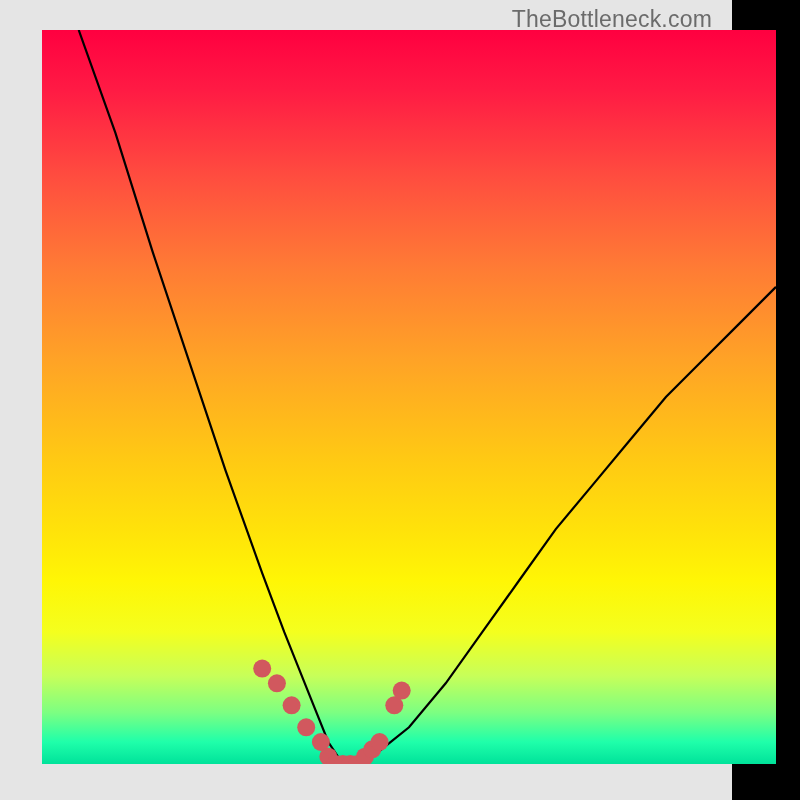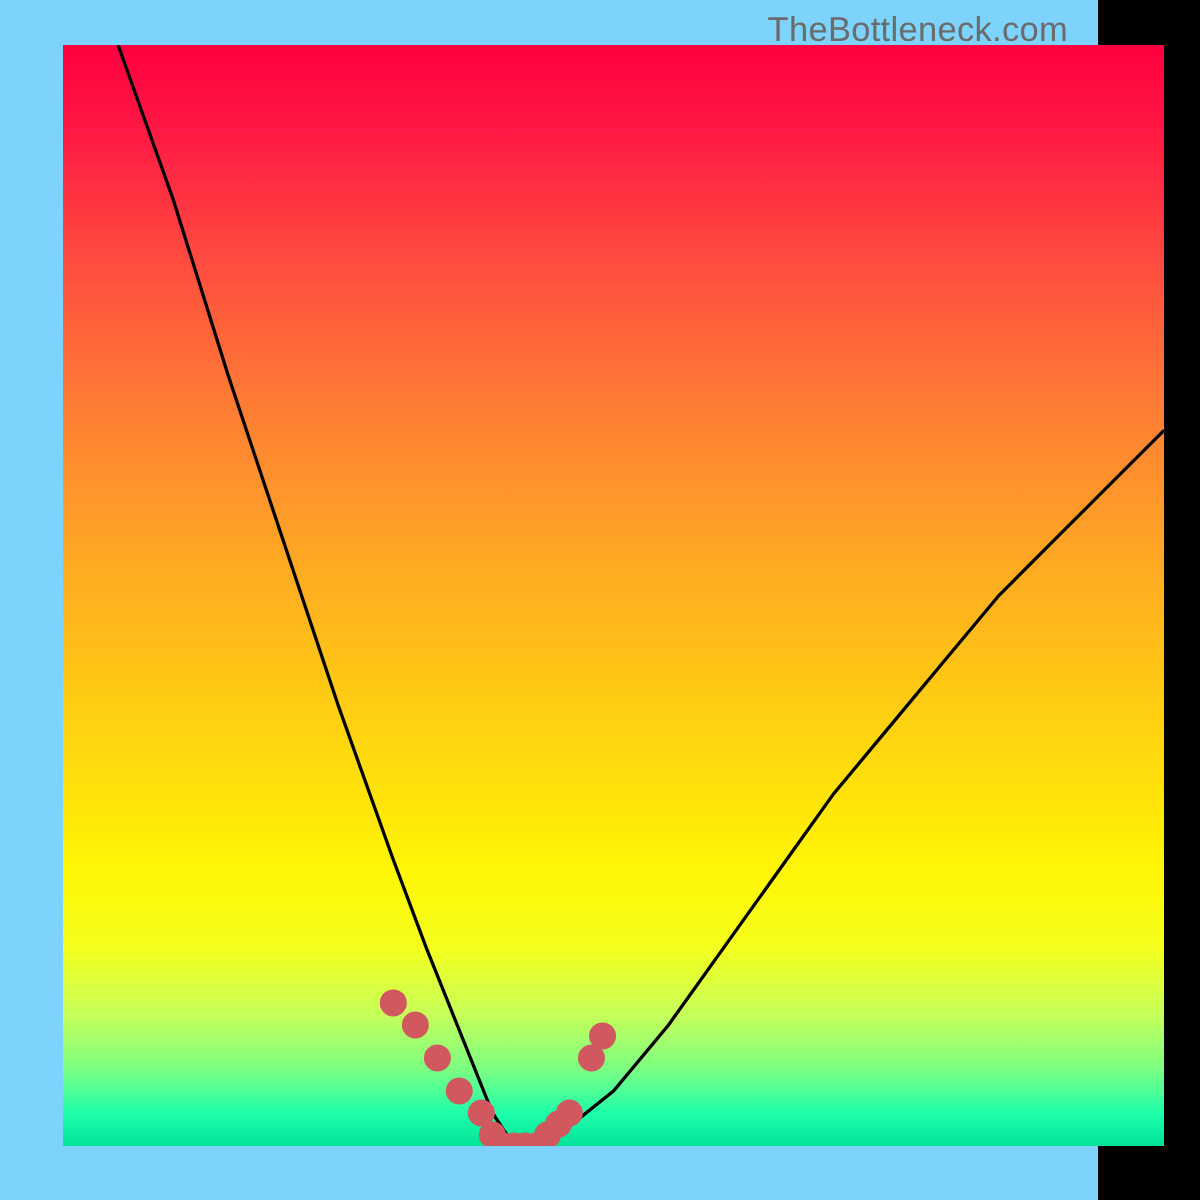--- a/index.html
+++ b/index.html
@@ -8,21 +8,21 @@
     width: 800px;
     height: 800px;
     overflow: hidden;
     background: #000;
     font-family: Arial, Helvetica, sans-serif;
   }
   .frame {
     position: relative;
     width: 732px;
     height: 800px;
-    background: #7dd3fc;
+    background: #e5e5e5;
   }
   .plot-area {
     position: absolute;
     left: 42px;
     top: 30px;
     width: 734px;
     height: 734px;
     background: linear-gradient(
       to bottom,
       #ff0040 0%,

